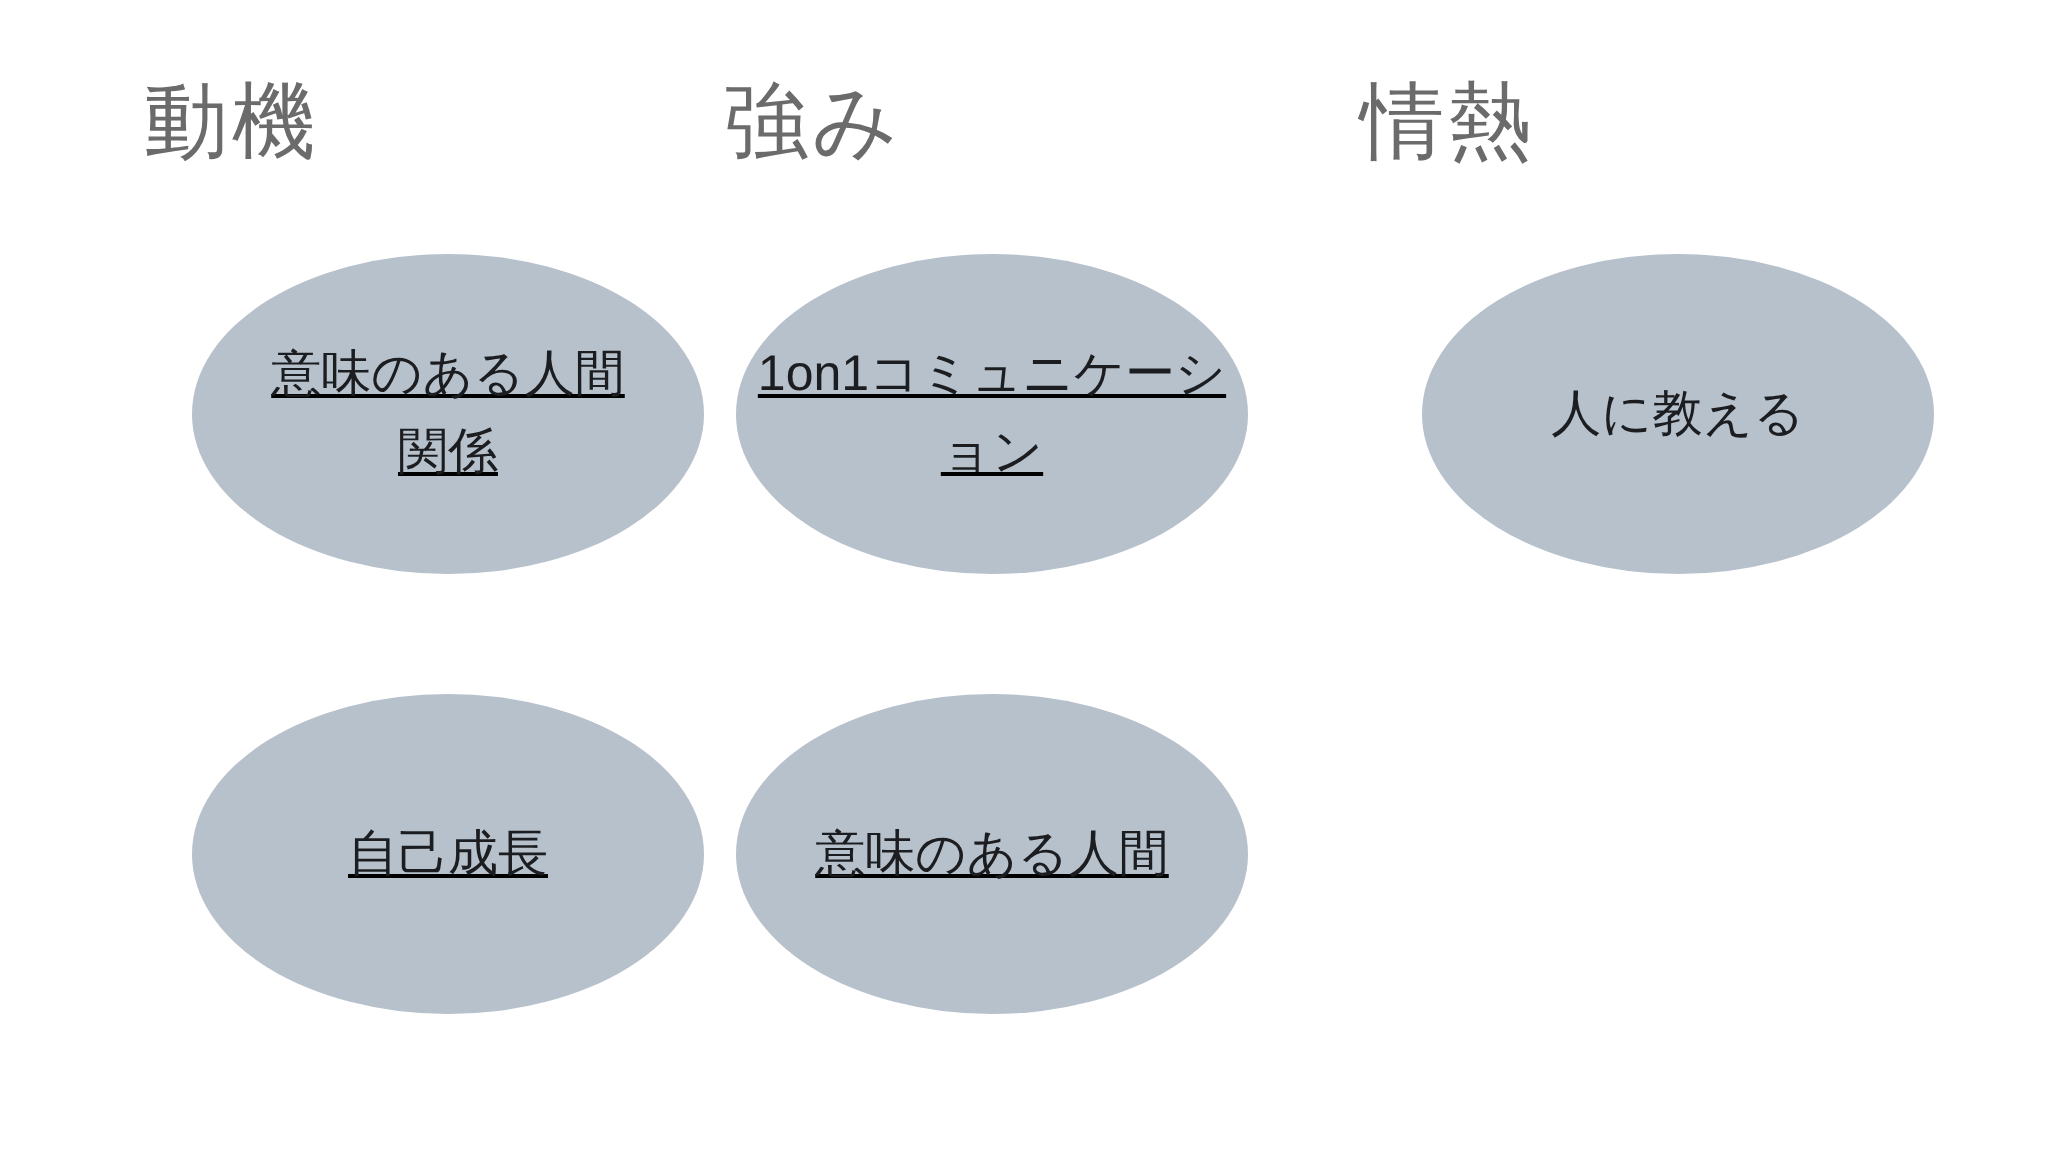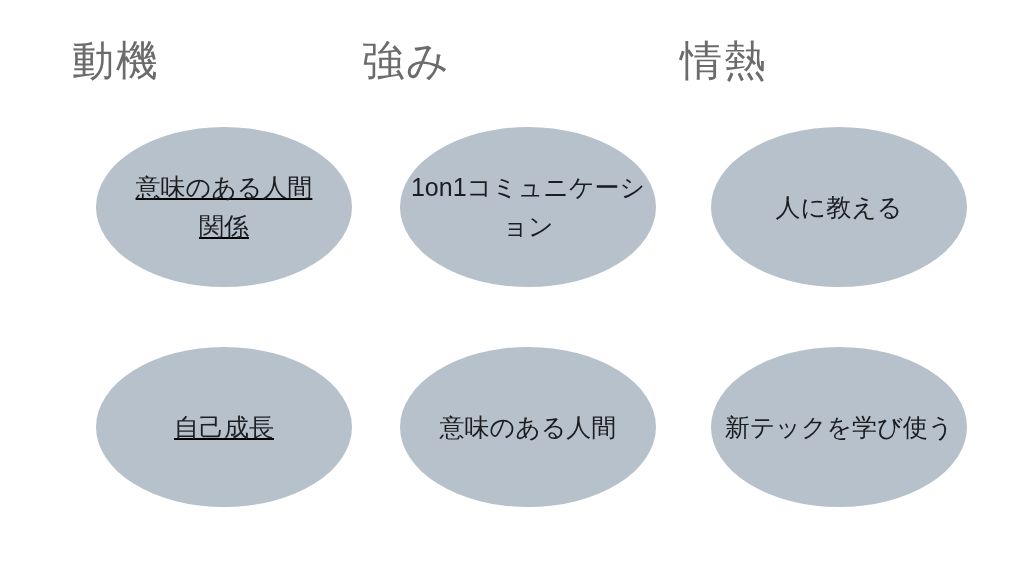--- a/index.html
+++ b/index.html
@@ -34,21 +34,21 @@
     height: 160px;
     border-radius: 50%;
     background: var(--ellipse-fill, #b7c1cc);
     display: flex;
     align-items: center;
     justify-content: center;
   }
   .ellipse.r1 { top: 127px; }
   .ellipse.r2 { top: 347px; justify-content: center; }
   .ellipse.c1 { left: 96px; text-decoration: underline; }
-  .ellipse.c2 { left: 400px; }
+  .ellipse.c2 { left: 368px; text-decoration: underline; }
   .ellipse.c3 { left: 711px; }
   .ellipse-label {
     display: block;
     max-width: 246px;
     text-align: center;
     font-size: 25px;
     line-height: 1.55;
     color: var(--ellipse-text, #1b1d20);
     white-space: pre-line;
   }
@@ -73,17 +73,14 @@
   <div class="ellipse r1 c3">
     <span class="ellipse-label">人に教える</span>
   </div>
 
   <div class="ellipse r2 c1">
     <span class="ellipse-label">自己成長</span>
   </div>
   <div class="ellipse r2 c2">
     <span class="ellipse-label">意味のある人間</span>
   </div>
-  <div class="ellipse r2 c3">
-    <span class="ellipse-label">新テックを学び使う</span>
-  </div>
 
 </div>
 
 </body></html>

